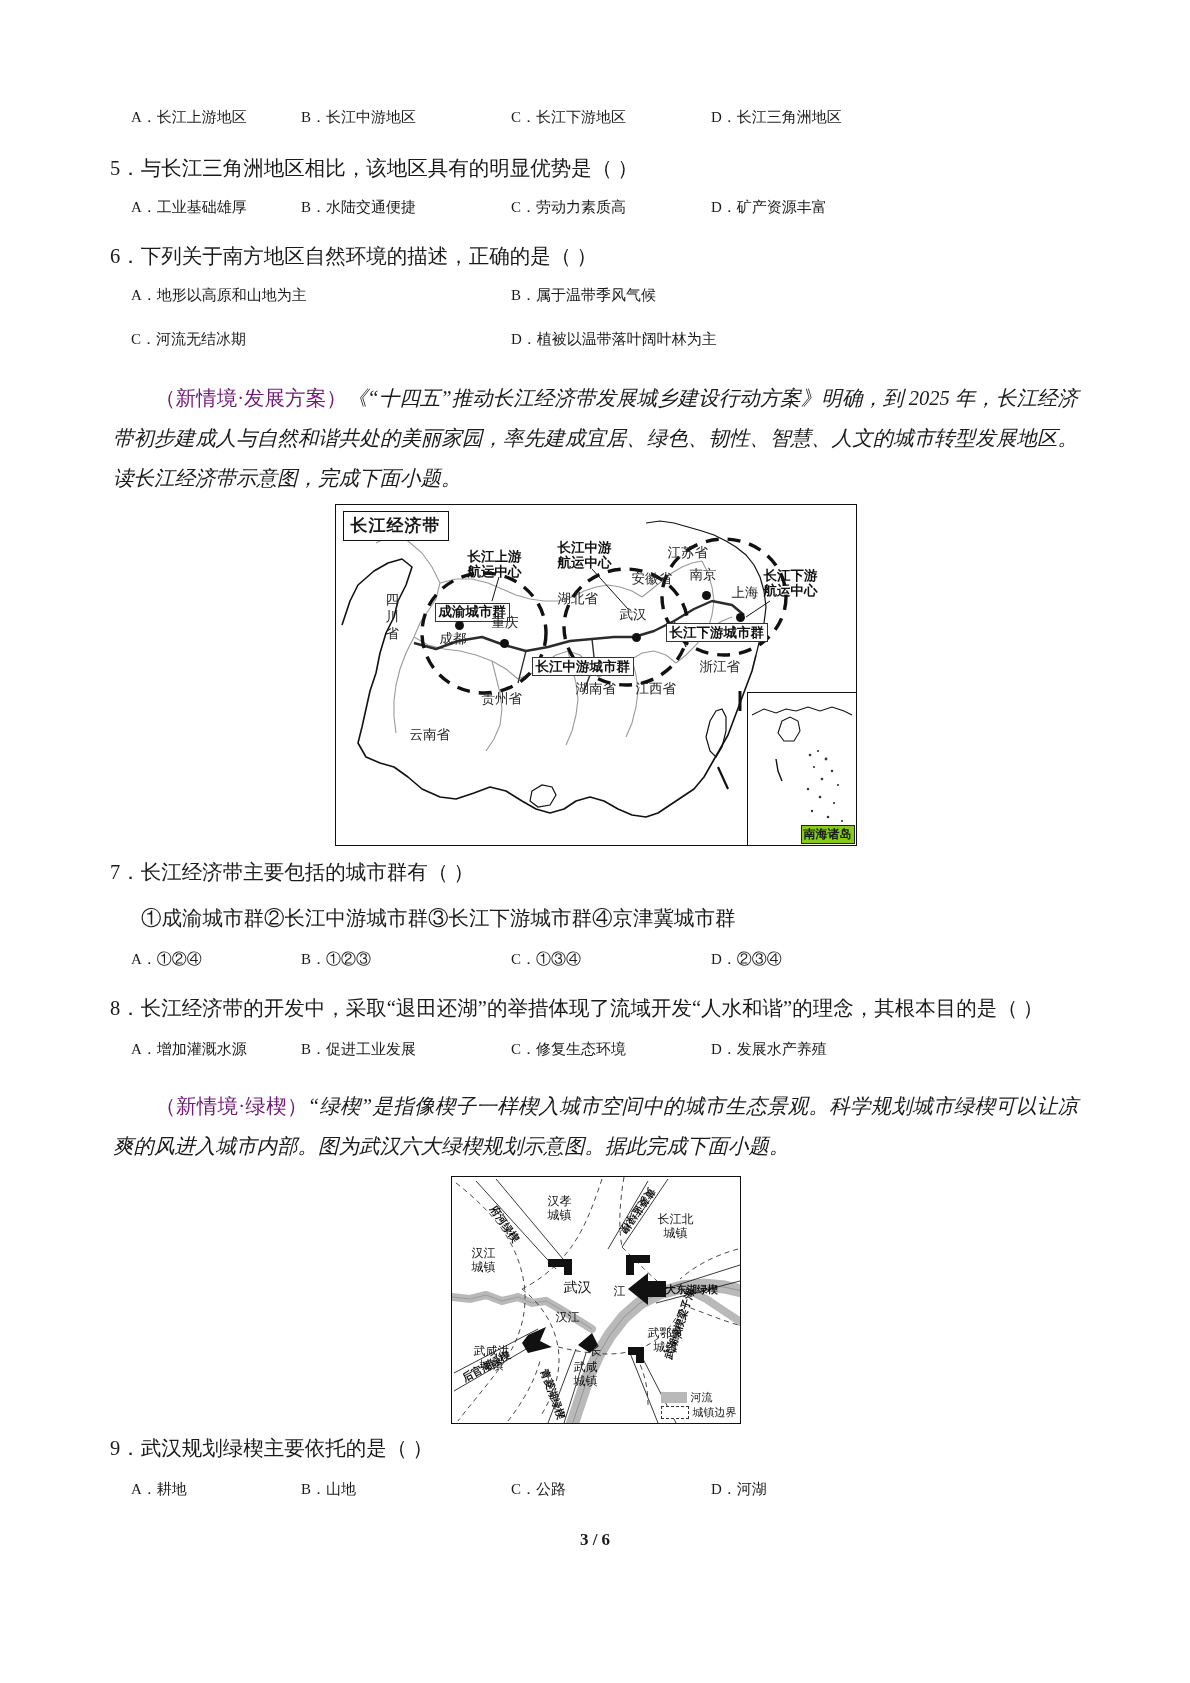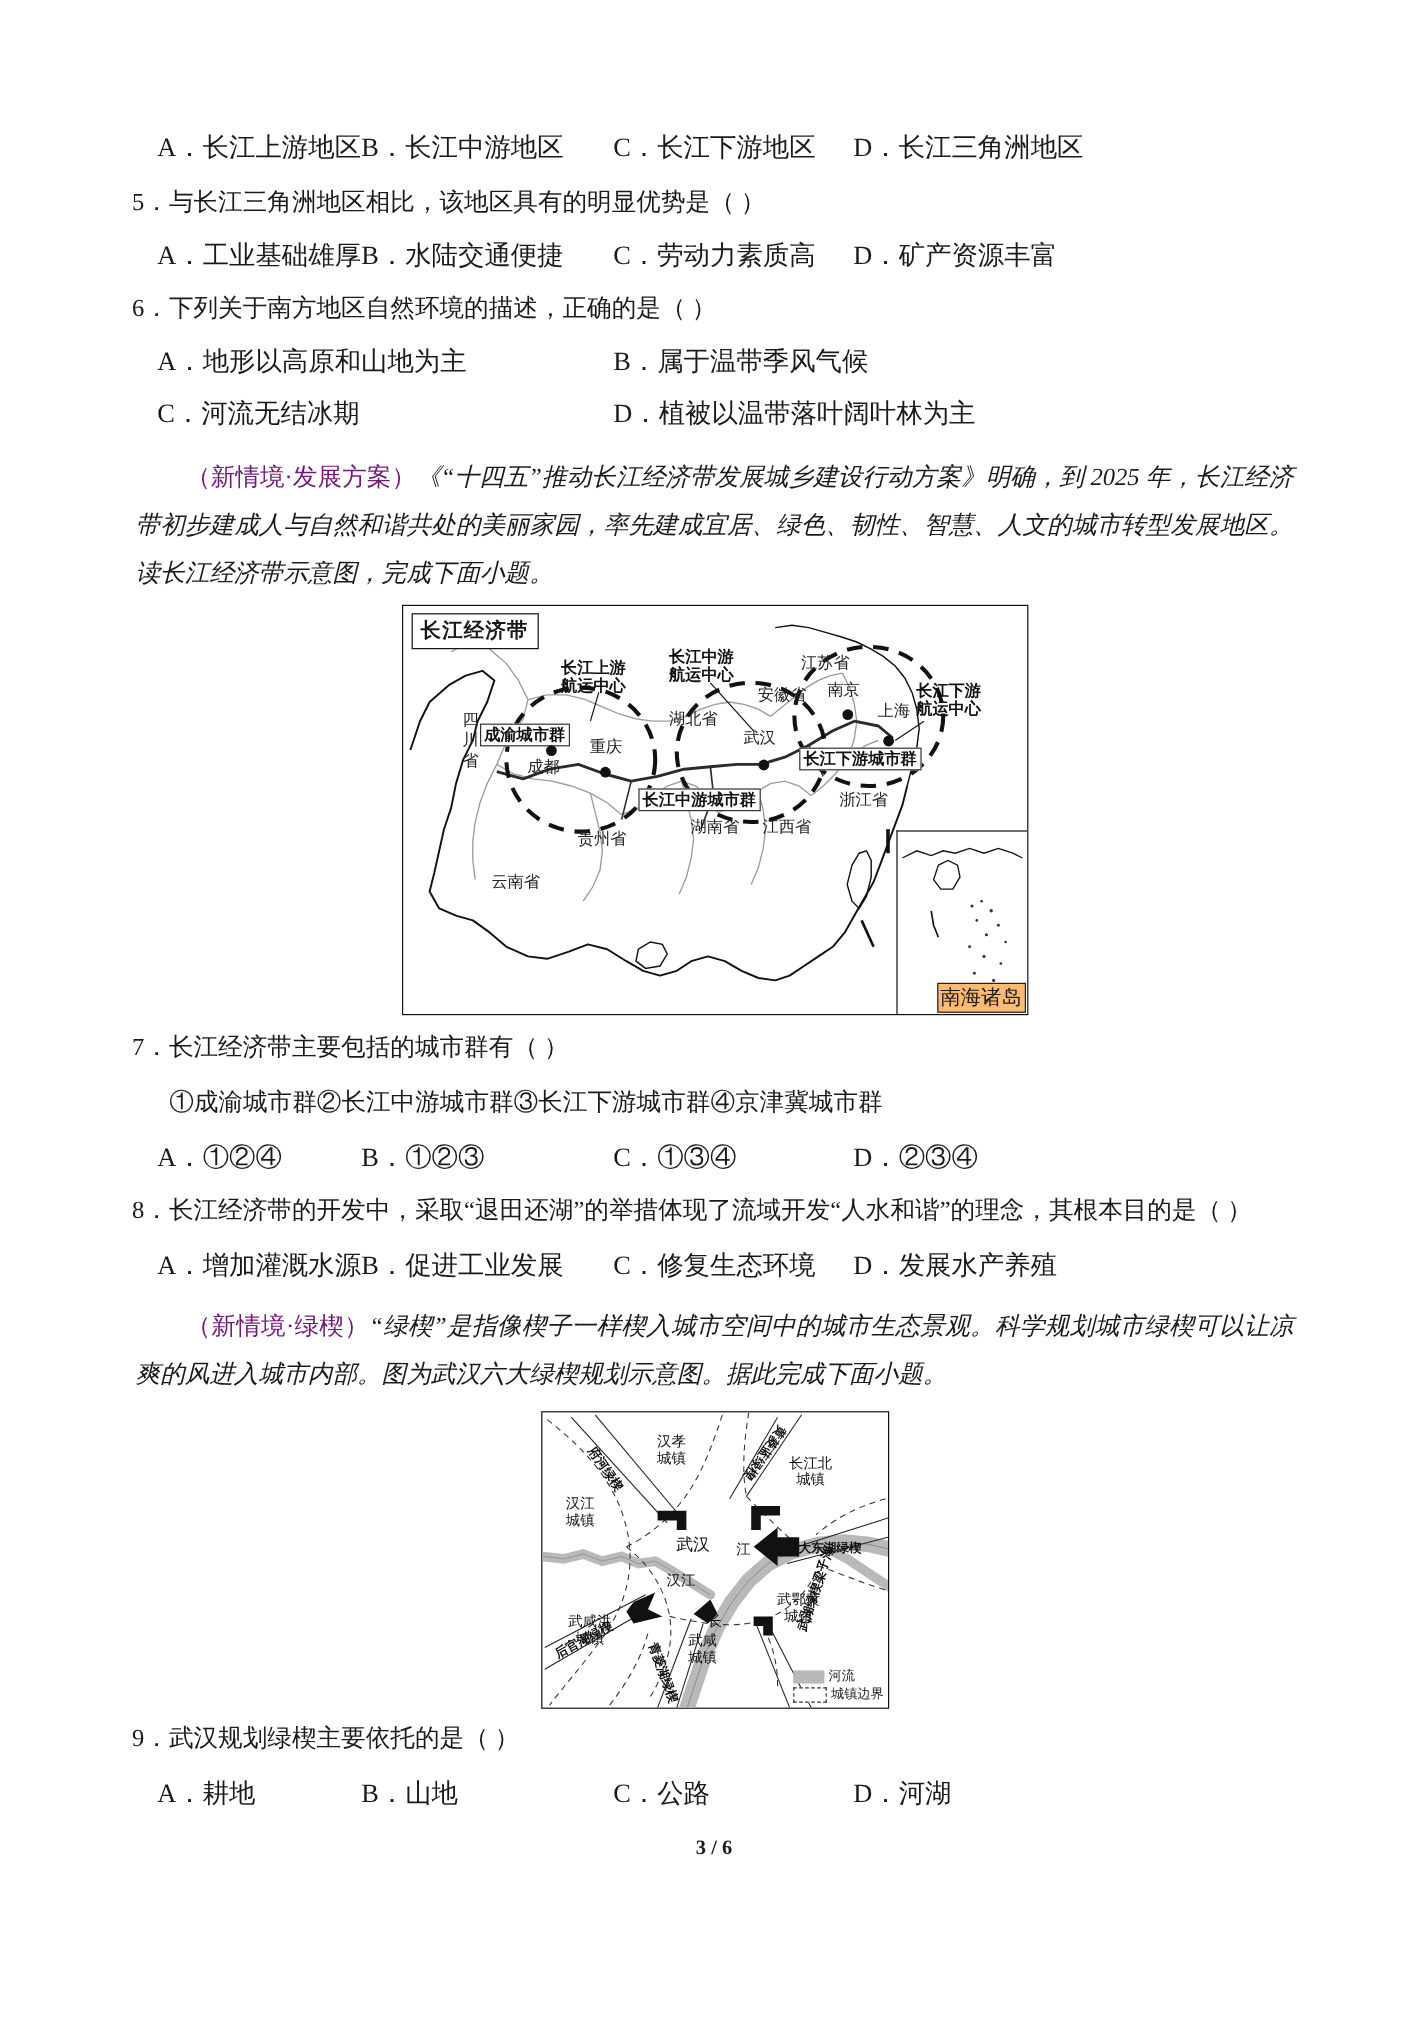--- a/index.html
+++ b/index.html
@@ -24,21 +24,21 @@
     left:113px;
     top:108px;
     width:965px;
   }
   .opts{
     position:relative;
     height:44px;
   }
   .opt{
     position:absolute;
-    font-size:22px;
+    font-size:15px;
     white-space:nowrap;
   }
   .qnum{
     font-size:20.5px;
     white-space:nowrap;
   }
   .stem{
     position:relative;
     height:48px;
   }
@@ -107,26 +107,27 @@
     right:0px; bottom:0px;
     width:108px; height:152px;
     border-left:1.6px solid #111;
     border-top:1.6px solid #111;
     background:#fff;
     overflow:hidden;
   }
   .inset-label{
     position:absolute;
     right:1px; bottom:1px;
-    font-size:17px;
+    font-size:12px;
     font-family:"Liberation Sans","DejaVu Sans",sans-serif;
     border:1px solid #222;
-    background:#fdba74;
+    background:#84cc16;
     padding:0 2px;
     white-space:nowrap;
+    font-weight:bold;
   }
   .city-dot{
     position:absolute;
     width:9px;height:9px;border-radius:50%;
     background:#111;
   }
 
   
   .fig2{
     position:relative;
@@ -274,21 +275,21 @@
 
       <div class="title-box">长江经济带</div>
 
       <div class="m-label" style="left:132px;top:44px;">长江上游
 航运中心</div>
       <div class="m-label" style="left:222px;top:35px;">长江中游
 航运中心</div>
       <div class="m-label" style="left:428px;top:63px;">长江下游
 航运中心</div>
 
-      <div class="m-label boxed" style="left:64px;top:98px;">成渝城市群</div>
+      <div class="m-label boxed" style="left:99px;top:98px;font-family:Liberation Mono, monospace;">成渝城市群</div>
       <div class="m-label boxed" style="left:196px;top:152px;">长江中游城市群</div>
       <div class="m-label boxed" style="left:330px;top:118px;">长江下游城市群</div>
 
       <div class="m-label light" style="left:50px;top:86px;line-height:17px;">四
 川
 省</div>
       <div class="m-label light" style="left:222px;top:86px;">湖北省</div>
       <div class="m-label light" style="left:296px;top:66px;">安徽省</div>
       <div class="m-label light" style="left:332px;top:40px;">江苏省</div>
       <div class="m-label light" style="left:364px;top:154px;">浙江省</div>

